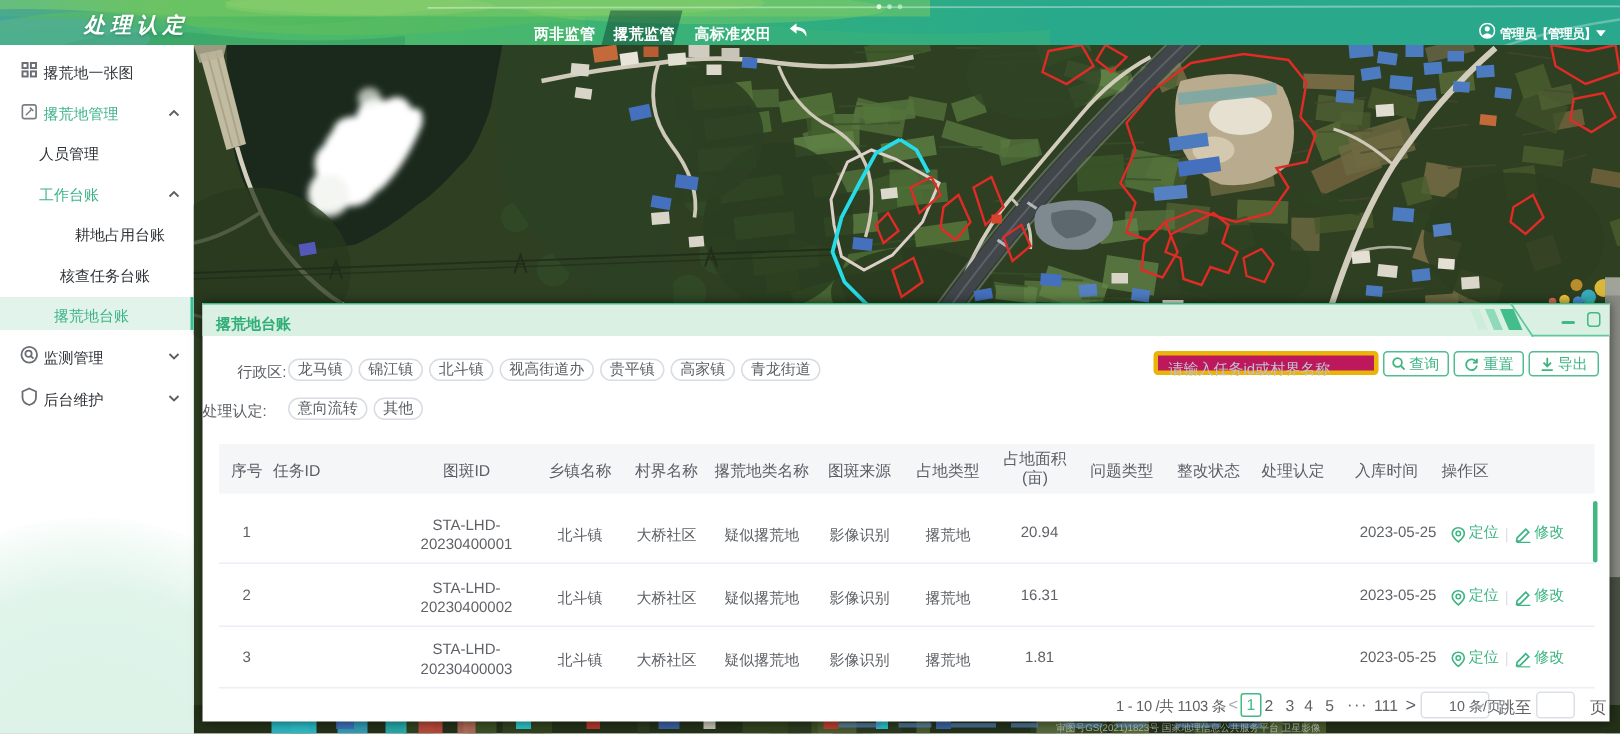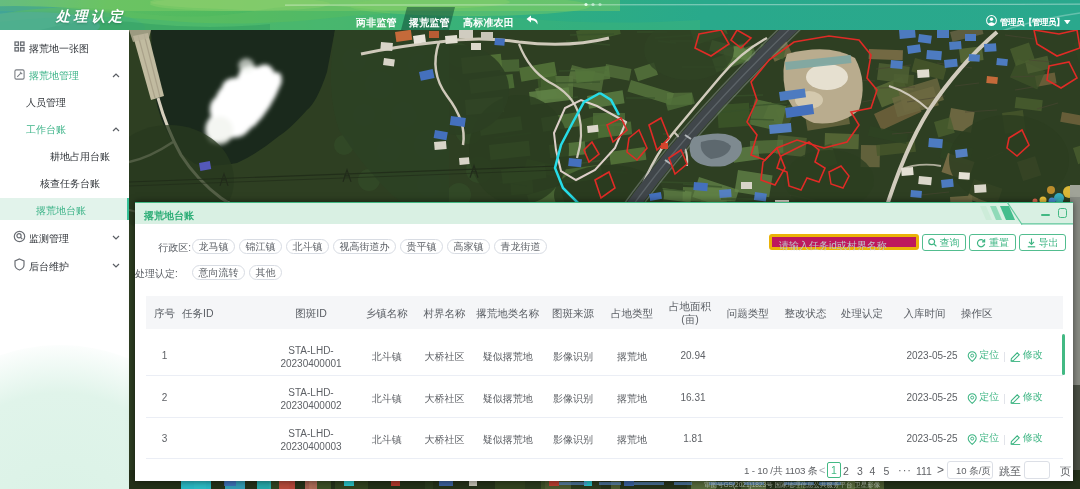--- a/index.html
+++ b/index.html
@@ -587,19 +587,19 @@
   <div class="abs" style="left:609px;top:263px;font-size:9.8px;letter-spacing:-0.2px;color:#606266">1 - 10 /共 1103 条</div>
   <div class="abs" style="left:684px;top:262px;font-size:11px;color:#a8abb2">&lt;</div>
   <div class="abs" style="left:692px;top:260px;width:14px;height:16px;border:1px solid #42b983;border-radius:2px;color:#42b983;font-size:10.5px;text-align:center;line-height:15px">1</div>
   <div class="abs pg" style="left:708px">2</div>
   <div class="abs pg" style="left:722px">3</div>
   <div class="abs pg" style="left:734.5px">4</div>
   <div class="abs pg" style="left:748.5px">5</div>
   <div class="abs" style="left:763px;top:262px;font-size:11px;color:#606266;letter-spacing:1px">···</div>
   <div class="abs pg" style="left:781px">111</div>
   <div class="abs" style="left:802px;top:261px;font-size:12px;color:#606266">&gt;</div>
-  <div class="abs" style="left:812px;top:258.5px;width:46px;height:18px;border:1px solid #dcdfe6;border-radius:3px;font-size:9.5px;color:#606266;padding:3px 0 0 8px;white-space:nowrap">10 条/页<svg style="position:absolute;right:2px;top:6px" width="7" height="5" viewBox="0 0 8 5">
+  <div class="abs" style="left:812px;top:258.5px;width:46px;height:18px;border:1px solid #dcdfe6;border-radius:3px;font-size:9.5px;color:#606266;padding:3px 0 0 18px;white-space:nowrap">10 条/页<svg style="position:absolute;right:2px;top:6px" width="7" height="5" viewBox="0 0 8 5">
         <path d="M1,1 L4,4 L7,1" stroke="#a8abb2" stroke-width="1.1" fill="none"></path>
       </svg></div>
   <div class="abs" style="left:864px;top:262px;font-size:11px;color:#606266">跳至</div>
   <div class="abs" style="left:889px;top:258.5px;width:26px;height:18px;border:1px solid #dcdfe6;border-radius:3px;background:#fff"></div>
   <div class="abs" style="left:925px;top:262px;font-size:11px;color:#606266">页</div>
 </div>
 
 </body></html>

